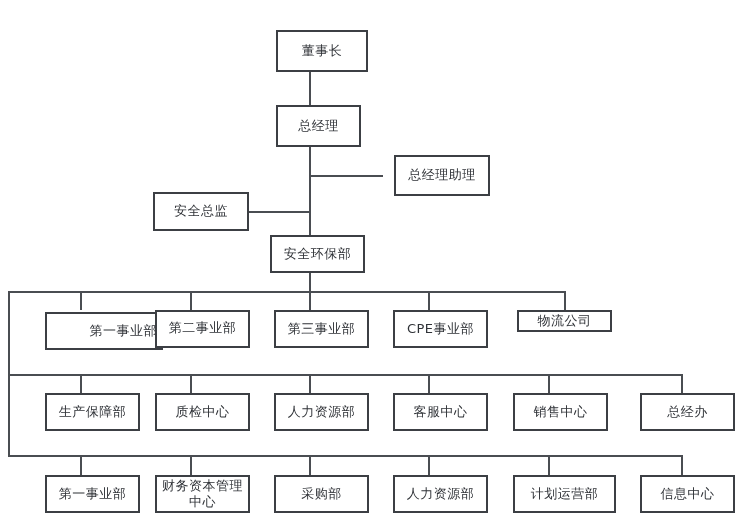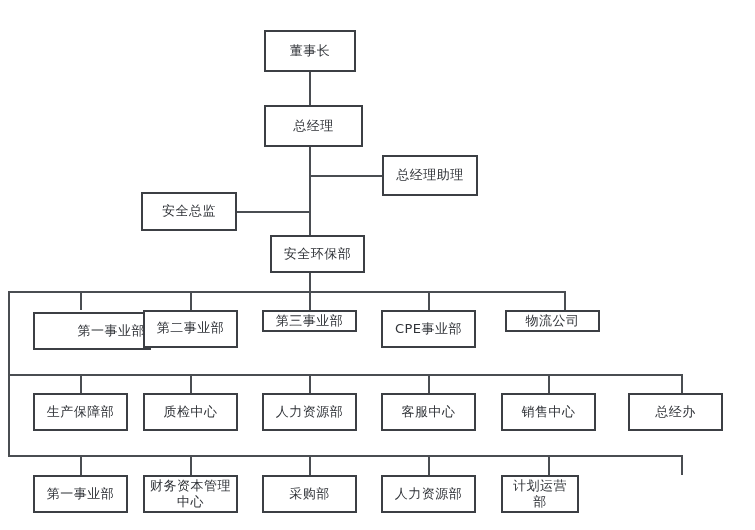--- a/index.html
+++ b/index.html
@@ -27,20 +27,21 @@
     display: flex;
     align-items: center;
     justify-content: center;
     text-align: center;
     color: #2f3237;
     font-size: 13px;
     line-height: 1.25;
     letter-spacing: 0.5px;
     padding: 2px 4px;
     z-index: 3;
+    margin-left: 12px;
   }
   .node .label {
     display: block;
     width: 100%;
   }
   
   .line {
     position: absolute;
     background: #4a4d52;
     z-index: 1;
@@ -52,59 +53,59 @@
 <body>
 
 <div id="chart-root">
 
   <div class="node" style="left:264px; top:30px; width:92px; height:42px;">
     <span class="label">董事长</span>
   </div>
 
   <div class="line v" style="left:309px; top:72px; height:33px;"></div>
 
-  <div class="node" style="left:264px; top:105px; width:99px; height:42px;">
+  <div class="node" style="left:264px; top:105px; width:85px; height:42px;">
     <span class="label">总经理</span>
   </div>
 
   <div class="line v" style="left:309px; top:147px; height:88px;"></div>
 
   <div class="line h" style="left:309px; top:175px; width:74px;"></div>
 
   <div class="node" style="left:382px; top:155px; width:96px; height:41px;">
     <span class="label">总经理助理</span>
   </div>
 
   <div class="line h" style="left:237px; top:211px; width:73px;"></div>
 
   <div class="node" style="left:141px; top:192px; width:96px; height:39px;">
     <span class="label">安全总监</span>
   </div>
 
-  <div class="node" style="left:270px; top:235px; width:95px; height:38px;">
+  <div class="node" style="left:258px; top:235px; width:95px; height:38px;">
     <span class="label">安全环保部</span>
   </div>
 
   <div class="line v" style="left:309px; top:273px; height:19px;"></div>
 
   <div class="line h" style="left:8px; top:291px; width:558px;"></div>
 
   <div class="line v" style="left:80px; top:291px; height:19px;"></div>
   <div class="line v" style="left:190px; top:291px; height:19px;"></div>
   <div class="line v" style="left:309px; top:291px; height:19px;"></div>
   <div class="line v" style="left:428px; top:291px; height:19px;"></div>
   <div class="line v" style="left:564px; top:291px; height:19px;"></div>
 
   <div class="node" style="left:33px; top:312px; width:118px; height:38px;text-align:right;">
     <span class="label">第一事业部</span>
   </div>
   <div class="node" style="left:143px; top:310px; width:95px; height:38px;font-family:Liberation Mono, monospace;">
     <span class="label">第二事业部</span>
   </div>
-  <div class="node" style="left:262px; top:310px; width:95px; height:22px;">
+  <div class="node" style="left:262px; top:310px; width:95px; height:38px;">
     <span class="label">第三事业部</span>
   </div>
   <div class="node" style="left:381px; top:310px; width:95px; height:38px;">
     <span class="label">CPE事业部</span>
   </div>
   <div class="node" style="left:505px; top:310px; width:95px; height:22px;">
     <span class="label">物流公司</span>
   </div>
 
   <div class="line v" style="left:8px; top:291px; height:85px;"></div>
@@ -153,17 +154,20 @@
   </div>
   <div class="node" style="left:143px; top:475px; width:95px; height:38px;">
     <span class="label">财务资本管理中心</span>
   </div>
   <div class="node" style="left:262px; top:475px; width:95px; height:38px;">
     <span class="label">采购部</span>
   </div>
   <div class="node" style="left:381px; top:475px; width:95px; height:38px;">
     <span class="label">人力资源部</span>
   </div>
-  <div class="node" style="left:501px; top:475px; width:78px; height:38px;">
+  <div class="node" style="left:501px; top:475px; width:103px; height:38px;">
     <span class="label">计划运营部</span>
+  </div>
+  <div class="node" style="left:628px; top:475px; width:95px; height:38px;">
+    <span class="label">信息中心</span>
   </div>
 
 </div>
 
 </body></html>

